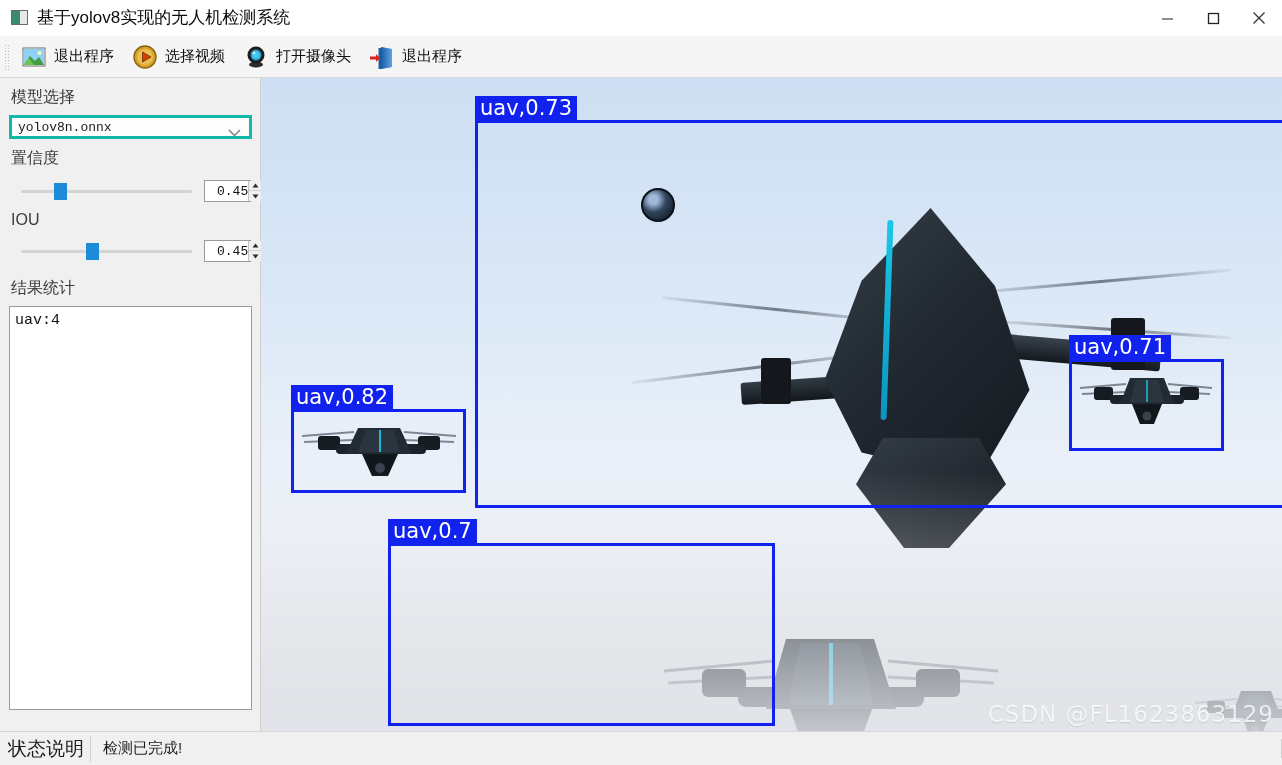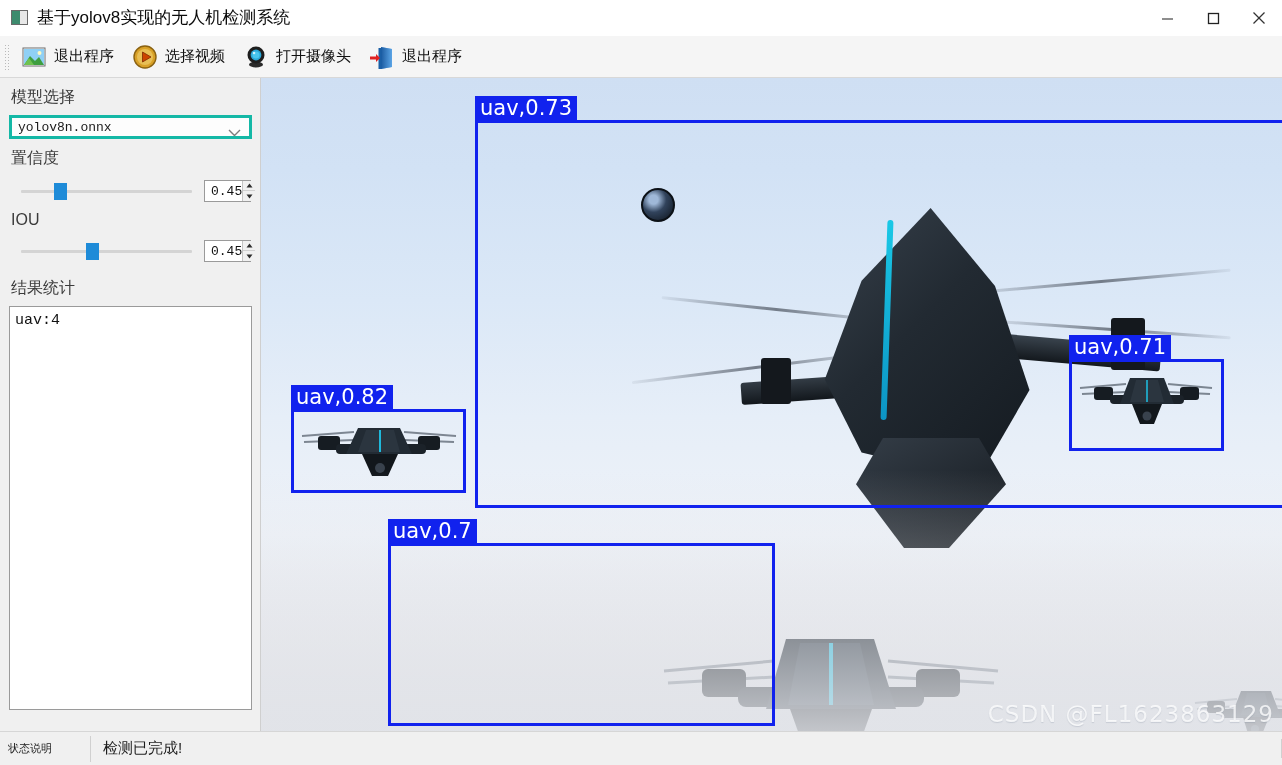--- a/index.html
+++ b/index.html
@@ -120,21 +120,21 @@
     background: #1e8bd8;
   }
   .spin {
     width: 47px; height: 22px;
     border: 1px solid #9a9a9a; background: #ffffff;
     display: flex; align-items: stretch;
     flex: 0 0 auto;
   }
   .spin-val {
     flex: 1 1 auto; display: flex; align-items: center;
-    padding-left: 6px;
+    padding-left: 12px;
     font-size: 13px; font-family: "Liberation Mono", monospace; color: #111;
   }
   .spin-btns {
     width: 13px; flex: 0 0 13px;
     border-left: 1px solid #c4c4c4;
     display: flex; flex-direction: column;
   }
   .spin-b {
     flex: 1 1 50%; background: #f0f0f0;
     display: flex; align-items: center; justify-content: center;
@@ -238,21 +238,21 @@
 
   
   .statusbar {
     height: 34px; flex: 0 0 34px;
     background: #f0f0f0;
     border-top: 1px solid #d6d6d6;
     display: flex; align-items: center;
   }
   .st-cell-a {
     width: 90px; flex: 0 0 90px; padding-left: 8px;
-    font-size: 11px; color: #1c1c1c;
+    font-size: 19px; color: #1c1c1c;
   }
   .st-sep { width: 1px; height: 26px; background: #d0d0d0; }
   .st-cell-b {
     flex: 1 1 auto; padding-left: 12px;
     font-size: 15px; color: #1c1c1c;
     border-right: 1px solid #d0d0d0;
   }
 </style>
 </head>
 <body>

